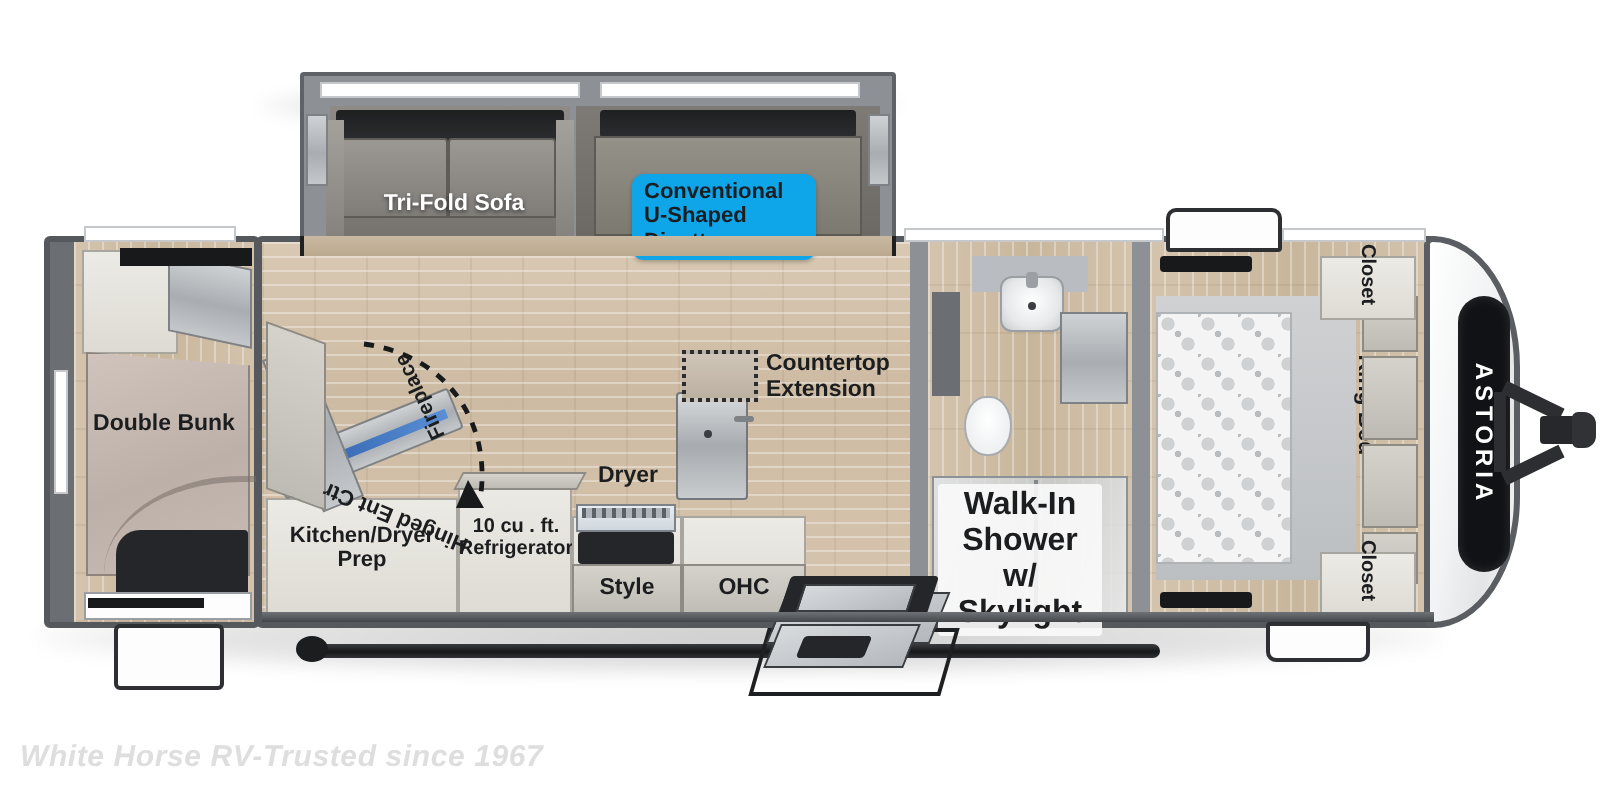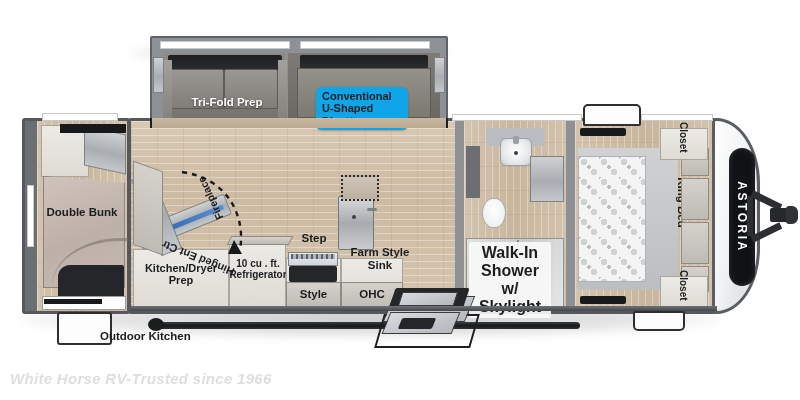--- a/index.html
+++ b/index.html
@@ -151,38 +151,37 @@
   <div class="abs bunk-mat" style="left:43px;top:176px;width:82px;height:112px;clip-path:polygon(0 0,100% 6%,100% 100%,0 100%);"></div>
   <div class="abs" style="left:52px;top:238px;width:76px;height:54px;border-top:3px solid rgba(120,110,104,.55);border-radius:90% 0 0 0;"></div>
   <div class="abs blk-soft" style="left:58px;top:265px;width:66px;height:36px;border-radius:12px 2px 2px 2px;"></div>
   <div class="abs white-box" style="left:42px;top:296px;width:84px;height:14px;"></div>
   <div class="abs blk" style="left:44px;top:299px;width:58px;height:5px;"></div>
   <div class="abs win-strip" style="left:42px;top:113px;width:76px;height:8px;"></div>
 
   <div class="lbl lbl-dark" style="left:40px;top:206px;width:84px;text-align:center;font-size:11.5px;">Double Bunk</div>
 
   <div class="abs white-box" style="left:57px;top:312px;width:55px;height:33px;border:2px solid #2d2f32;border-radius:3px;"></div>
-  <div class="lbl lbl-dark" style="left:100px;top:330px;width:120px;font-size:11.5px;">Outdoor Kitchen</div>
 
   <div class="abs body-shell" style="left:128px;top:118px;width:592px;height:196px;"></div>
 
   <div class="abs floor" style="left:131px;top:121px;width:586px;height:190px;"></div>
 
   <div class="abs wall-md" style="left:150px;top:36px;width:298px;height:90px;border:2px solid #5f6266;border-radius:2px;"></div>
   <div class="abs win-strip" style="left:160px;top:41px;width:130px;height:8px;"></div>
   <div class="abs win-strip" style="left:300px;top:41px;width:130px;height:8px;"></div>
 
   <div class="abs sofa-base" style="left:165px;top:53px;width:120px;height:72px;"></div>
   <div class="abs sofa-back" style="left:168px;top:55px;width:114px;height:16px;"></div>
   <div class="abs sofa-cush" style="left:170px;top:69px;width:54px;height:40px;"></div>
   <div class="abs sofa-cush" style="left:224px;top:69px;width:54px;height:40px;"></div>
   <div class="abs" style="left:163px;top:60px;width:9px;height:58px;background:linear-gradient(180deg,#a4a19d,#86837f);"></div>
   <div class="abs" style="left:278px;top:60px;width:9px;height:58px;background:linear-gradient(180deg,#a4a19d,#86837f);"></div>
   <div class="abs metal" style="left:153px;top:57px;width:11px;height:36px;"></div>
-  <div class="lbl lbl-white" style="left:168px;top:96px;width:118px;text-align:center;font-size:11.5px;">Tri-Fold Prep</div>
+  <div class="lbl lbl-white" style="left:168px;top:96px;width:118px;text-align:center;font-size:11.5px;">Tri-Fold Sofa</div>
 
   <div class="abs din-base" style="left:288px;top:53px;width:152px;height:72px;"></div>
   <div class="abs sofa-back" style="left:300px;top:55px;width:128px;height:14px;"></div>
   <div class="abs din-seat" style="left:297px;top:68px;width:134px;height:50px;border:1px solid #5d5a56;"></div>
   <div class="abs metal" style="left:434px;top:57px;width:11px;height:36px;"></div>
   <div class="lbl lbl-box" style="left:316px;top:87px;width:80px;font-size:11px;">Conventional
 U-Shaped
 Dinette</div>
 
   <div class="abs" style="left:150px;top:118px;width:298px;height:10px;background:linear-gradient(180deg,#c9b8a1,#bba98f);border-left:2px solid #1e2022;border-right:2px solid #1e2022;"></div>
@@ -193,36 +192,36 @@
 
   <div class="abs cab-lt" style="left:229px;top:240px;width:57px;height:69px;"></div>
   <div class="abs cab-md" style="left:229px;top:236px;width:62px;height:9px;transform:skewX(-28deg);"></div>
   <div class="lbl lbl-dark" style="left:228px;top:258px;width:60px;text-align:center;font-size:10px;">10 cu . ft.
 Refrigerator</div>
 
   <div class="abs cab-lt" style="left:286px;top:258px;width:55px;height:51px;"></div>
   <div class="abs stove-top" style="left:288px;top:252px;width:50px;height:14px;"></div>
   <div class="abs stove-grate" style="left:291px;top:254px;width:44px;height:5px;"></div>
   <div class="abs blk-soft" style="left:289px;top:266px;width:48px;height:16px;"></div>
-  <div class="lbl lbl-dark" style="left:286px;top:232px;width:56px;text-align:center;font-size:11.5px;">Step</div>
+  <div class="lbl lbl-dark" style="left:286px;top:232px;width:56px;text-align:center;font-size:11.5px;">Dryer</div>
   <div class="abs cab-md" style="left:286px;top:282px;width:55px;height:26px;"></div>
   <div class="lbl lbl-dark" style="left:286px;top:288px;width:55px;text-align:center;font-size:11.5px;">Style</div>
 
   <div class="abs cab-lt" style="left:341px;top:258px;width:62px;height:51px;"></div>
   <div class="abs cab-md" style="left:341px;top:282px;width:62px;height:27px;"></div>
   <div class="lbl lbl-dark" style="left:341px;top:288px;width:62px;text-align:center;font-size:11.5px;">OHC</div>
 
   <div class="abs farmsink" style="left:338px;top:196px;width:36px;height:54px;"></div>
   <div class="abs" style="left:367px;top:208px;width:10px;height:3px;background:#7e8286;border-radius:2px;"></div>
   <div class="abs" style="left:352px;top:215px;width:4px;height:4px;background:#3b3e41;border-radius:50%;"></div>
   <div class="abs cab-md" style="left:333px;top:190px;width:46px;height:70px;z-index:-1;"></div>
-  <div class="lbl lbl-dark" style="left:344px;top:246px;width:72px;text-align:center;font-size:11.5px;">Farm Style
-Sink</div>
 
   <div class="abs dot-box" style="left:341px;top:175px;width:38px;height:26px;"></div>
+  <div class="lbl lbl-dark" style="left:383px;top:176px;width:80px;font-size:11.5px;">Countertop
+Extension</div>
 
   <div class="abs metal" style="left:143px;top:228px;width:96px;height:22px;transform:rotate(-22deg);transform-origin:0 100%;border-radius:2px;"></div>
   <div class="abs" style="left:150px;top:234px;width:80px;height:5px;background:linear-gradient(90deg,#2d5fa8,#5a8fd6);transform:rotate(-22deg);transform-origin:0 100%;"></div>
   <div class="abs metal" style="left:160px;top:166px;width:22px;height:82px;transform:rotate(-22deg);transform-origin:100% 100%;"></div>
   <div class="abs cab-md" style="left:133px;top:166px;width:30px;height:84px;transform:skewY(20deg);"></div>
 
   <svg class="abs arc" style="left:178px;top:166px;width:72px;height:92px;">
     <path d="M4,6 C48,12 68,48 62,84" fill="none" stroke="#17191b" stroke-width="2.4" stroke-dasharray="5,5"></path>
     <path d="M56,74 L64,88 L50,88 Z" fill="#17191b"></path>
   </svg>
@@ -282,15 +281,15 @@
 
   <div class="abs step-frame" style="left:379px;top:314px;width:96px;height:34px;transform:skewX(-16deg);"></div>
   <div class="abs step-tread" style="left:388px;top:296px;width:82px;height:26px;transform:skewX(-22deg);"></div>
   <div class="abs step-tread" style="left:386px;top:312px;width:70px;height:22px;transform:skewX(-22deg);"></div>
   <div class="abs blk-soft" style="left:400px;top:318px;width:34px;height:11px;transform:skewX(-22deg);"></div>
   <div class="abs blk-soft" style="left:392px;top:288px;width:74px;height:22px;transform:skewX(-18deg);"></div>
   <div class="abs step-tread" style="left:400px;top:292px;width:56px;height:14px;transform:skewX(-18deg);"></div>
 
   <div class="abs" style="left:131px;top:306px;width:586px;height:5px;background:linear-gradient(180deg,#6f7276,#44474a);"></div>
 
-  <div class="watermark">White Horse RV-Trusted since 1966</div>
+  <div class="watermark">White Horse RV-Trusted since 1967</div>
 
 </div>
 
 </body></html>

